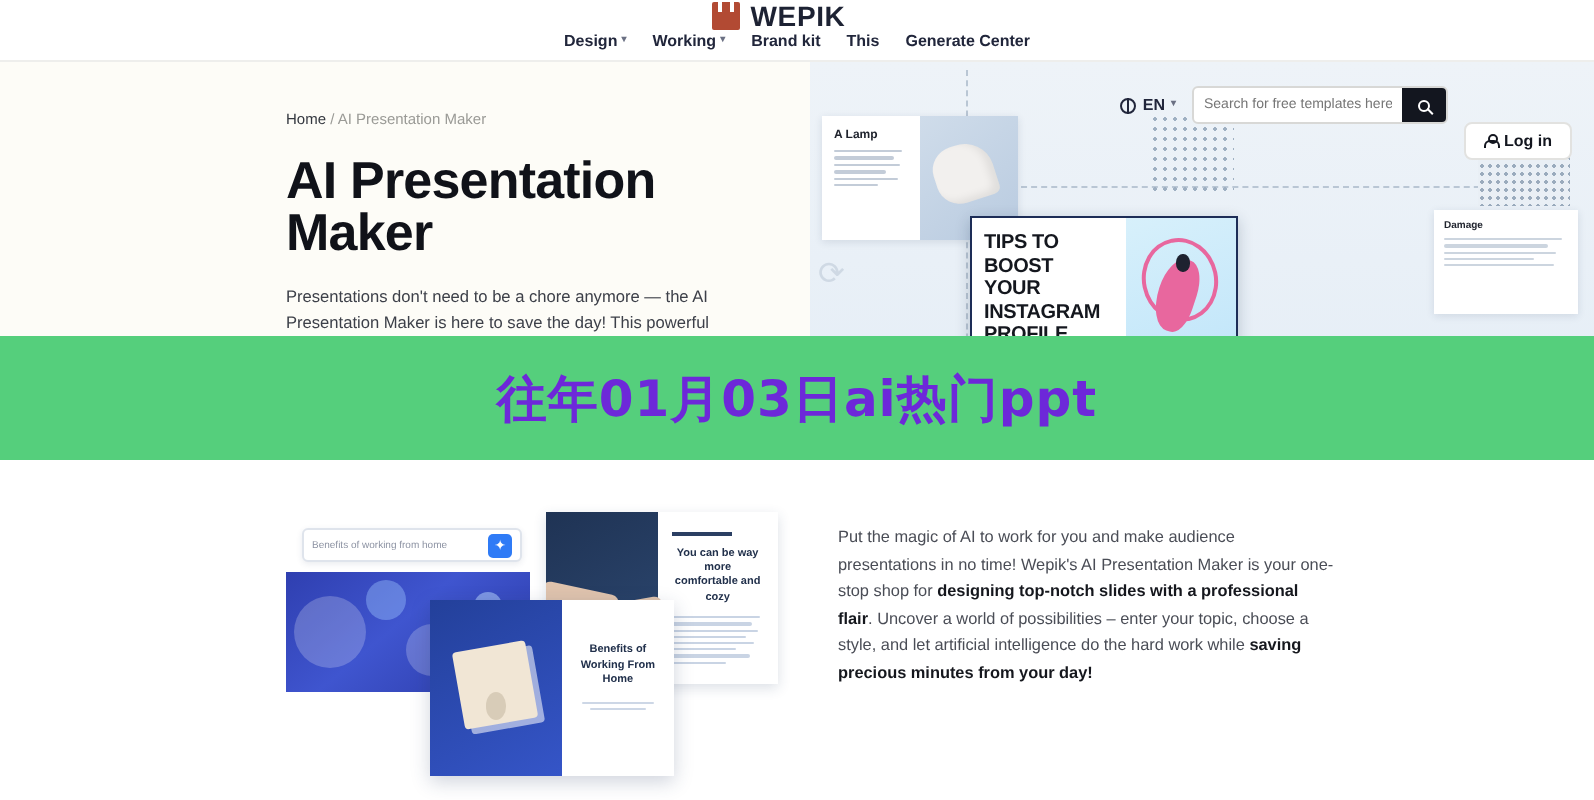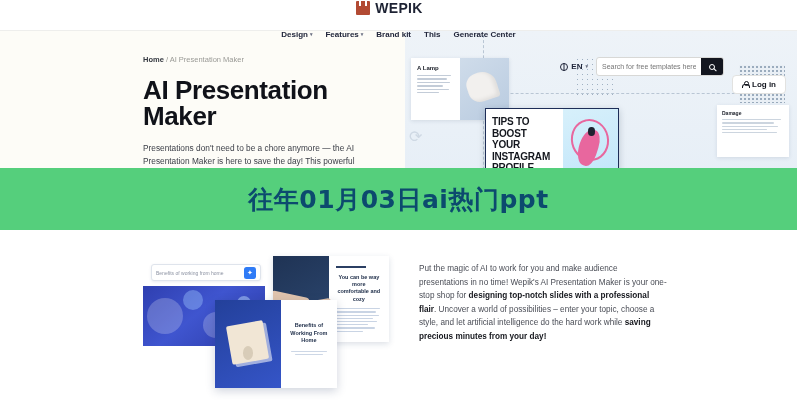--- a/index.html
+++ b/index.html
@@ -39,21 +39,21 @@
     right: 3px; top: 0; width: 2px; height: 5px; background: #fff;
   }
   .logo-text {
     font-size: 14px; font-weight: bold; letter-spacing: .3px;
     color: #1d2233;
   }
   .nav { display: flex; align-items: center; gap: 13px; }
   .nav-item {
     font-size: 8px; color: #21263b; font-weight: 600;
     display: flex; align-items: center; gap: 2px;
-    cursor: pointer; white-space: nowrap; margin-top: 14px;
+    cursor: pointer; white-space: nowrap;
   }
   .caret { font-size: 5px; color: #6b7083; line-height: 1; }
   .header-right {
     margin-left: auto; display: flex; align-items: center; gap: 8px;
   }
   .lang {
     display: flex; align-items: center; gap: 3px;
     font-size: 8px; font-weight: 700; color: #21263b; cursor: pointer;
   }
   .globe {
@@ -128,21 +128,21 @@
   .hero {
     position: relative;
     height: 199px;
     background: #fdfcf7;
     overflow: hidden;
   }
   .hero-left {
     position: absolute; left: 143px; top: 24px; width: 252px;
   }
   .breadcrumb { font-size: 7.5px; color: #9a9a96; margin-bottom: 13px; }
-  .breadcrumb b { color: #33373f; font-weight: 700; margin-top: 47px; }
+  .breadcrumb b { color: #33373f; font-weight: 400; margin-top: 47px; }
   .hero-title {
     font-size: 26px; font-weight: 700; color: #101219;
     letter-spacing: -0.4px; margin-bottom: 13px; line-height: 1;
   }
   .hero-para {
     font-size: 8.3px; line-height: 1.62; color: #3d4049;
   }
   .hero-para b { font-weight: 700; color: #14161c; }
   .btn-start {
     margin-top: 14px;
@@ -261,21 +261,21 @@
     font-size: 16px; color: #cfd9e4;
   }
 
   
   .overlay {
     position: absolute; left: 0; top: 168px; width: 797px; height: 62px;
     background: #55cf7c; z-index: 15;
     display: flex; align-items: center; justify-content: center;
   }
   .overlay-text {
-    font-size: 25px; font-weight: 700; color: #0c4a6e;
+    font-size: 25px; font-weight: 700; color: #6d28d9;
     letter-spacing: .5px;
     font-family: "DejaVu Sans", sans-serif;
   }
 
   
   .lower {
     position: relative; height: 170px; background: #ffffff;
     padding-top: 18px;
   }
   .lower-inner {
@@ -380,21 +380,21 @@
     <div class="logo-mark"></div>
     <div class="logo-text">WEPIK</div>
   </div>
 
   <div class="nav">
     <div class="nav-item">
       <span>Design</span>
       <span class="caret">▾</span>
     </div>
     <div class="nav-item">
-      <span>Features</span>
+      <span>Working</span>
       <span class="caret">▾</span>
     </div>
     <div class="nav-item">Brand kit</div>
     <div class="nav-item">This</div>
     <div class="nav-item">Generate Center</div>
   </div>
 
   <div class="header-right">
     <div class="lang">
       <span class="globe"></span>

